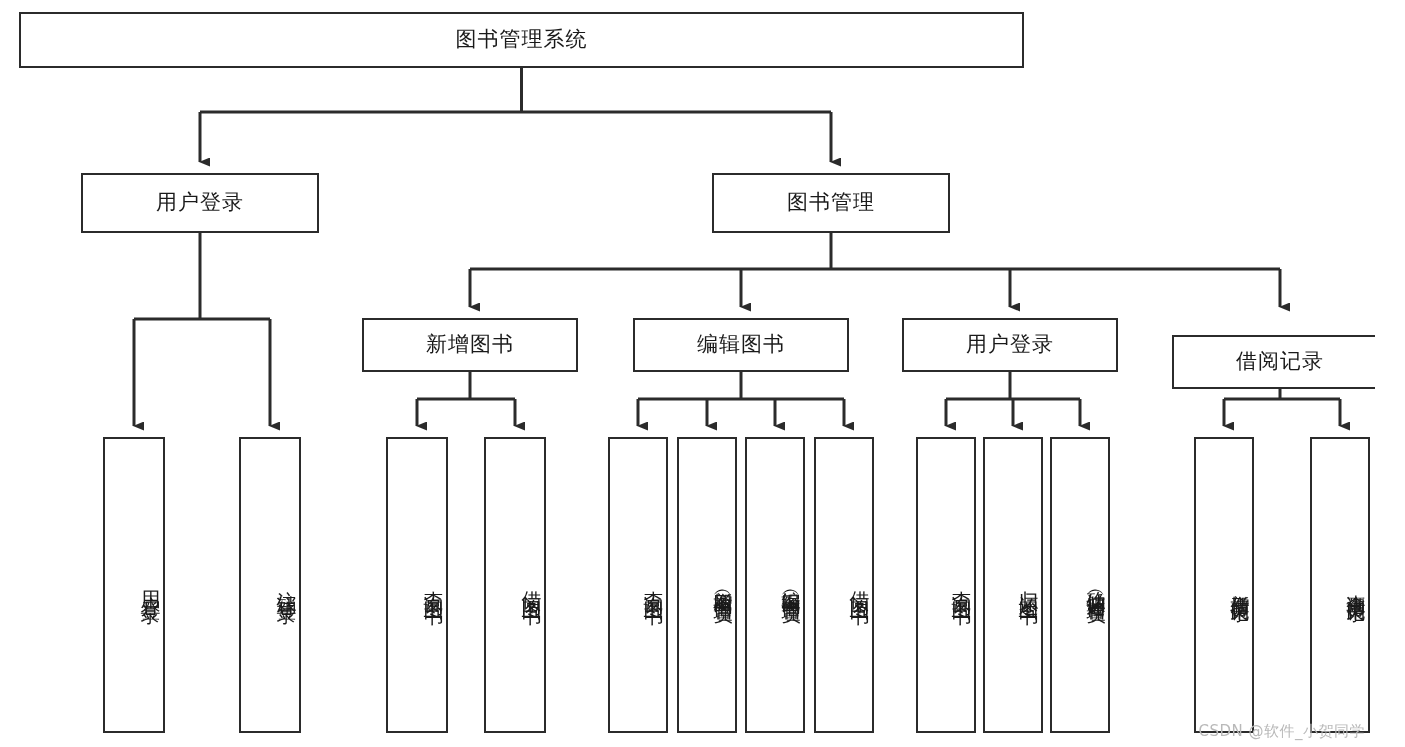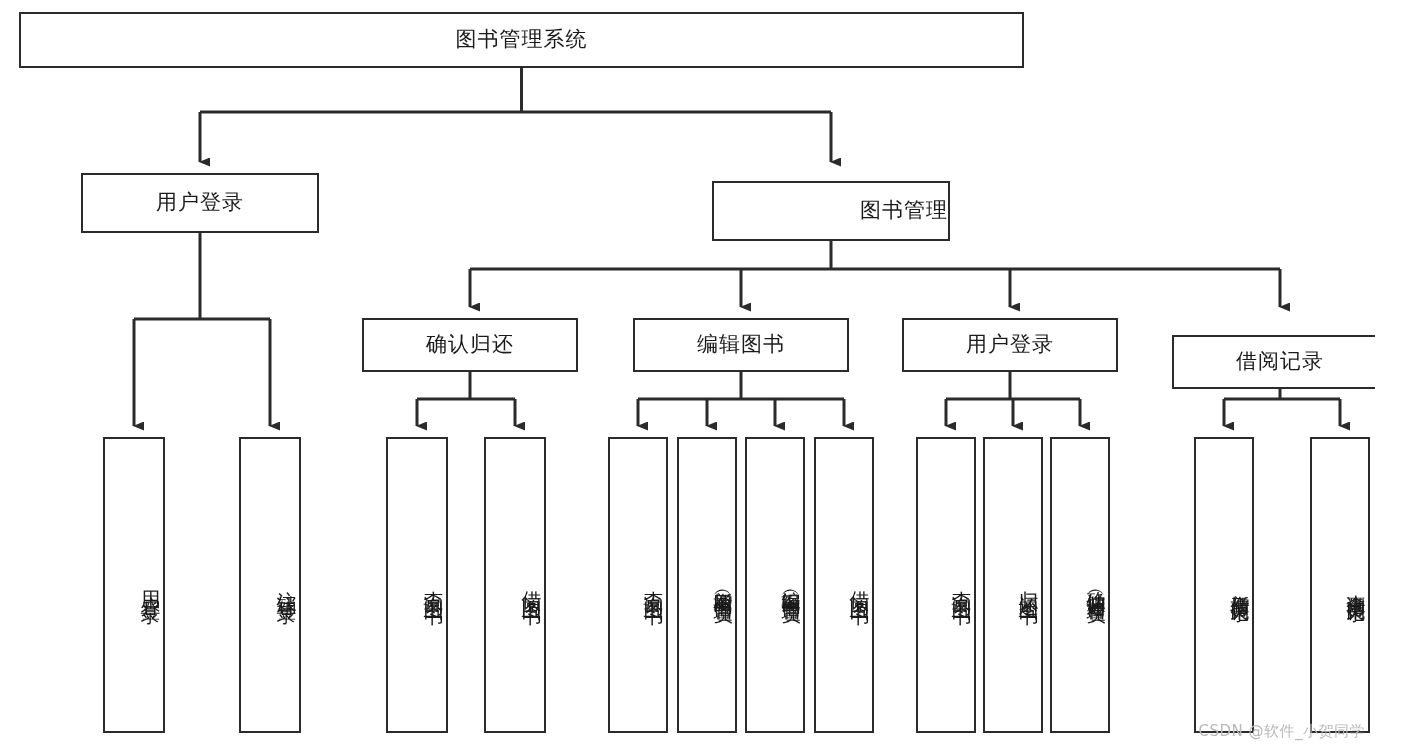--- a/index.html
+++ b/index.html
@@ -118,25 +118,25 @@
       </g>
   </svg>
 
   <div id="node-layer">
       <div class="node node-h" style="left: 19px; top: 12px; width: 1005px; height: 56px;">
         <span class="label-inner">图书管理系统</span>
       </div>
       <div class="node node-h" style="left: 81px; top: 173px; width: 238px; height: 60px;">
         <span class="label-inner">用户登录</span>
       </div>
-      <div class="node node-h" style="left: 712px; top: 181px; width: 238px; height: 60px; justify-content: flex-end;">
+      <div class="node node-h" style="left: 712px; top: 173px; width: 238px; height: 60px;">
         <span class="label-inner">图书管理</span>
       </div>
       <div class="node node-h" style="left: 362px; top: 318px; width: 216px; height: 54px;">
-        <span class="label-inner">确认归还</span>
+        <span class="label-inner">新增图书</span>
       </div>
       <div class="node node-h" style="left: 633px; top: 318px; width: 216px; height: 54px;">
         <span class="label-inner">编辑图书</span>
       </div>
       <div class="node node-h" style="left: 902px; top: 318px; width: 216px; height: 54px;">
         <span class="label-inner">用户登录</span>
       </div>
       <div class="node node-h" style="left: 1172px; top: 335px; width: 216px; height: 54px;">
         <span class="label-inner">借阅记录</span>
       </div>

